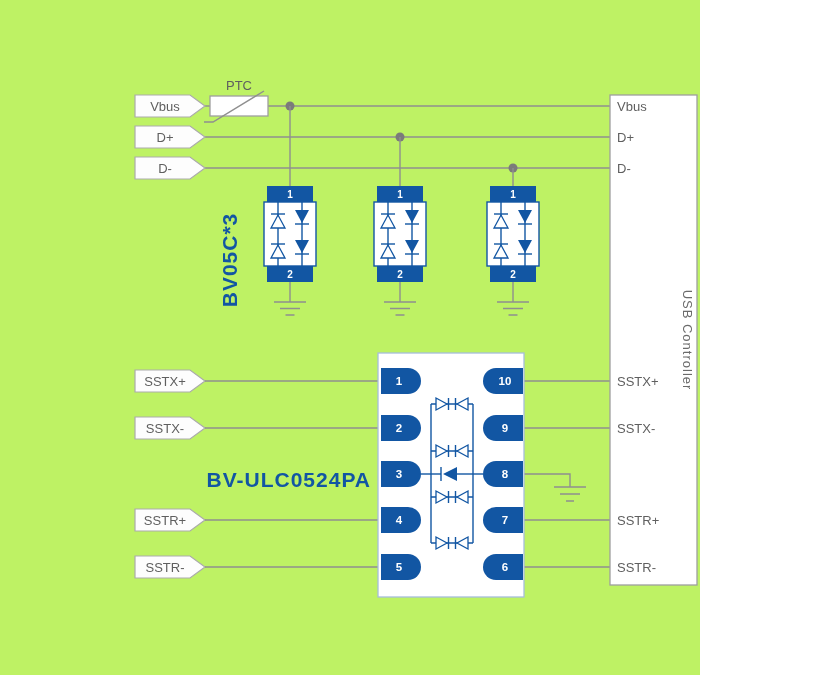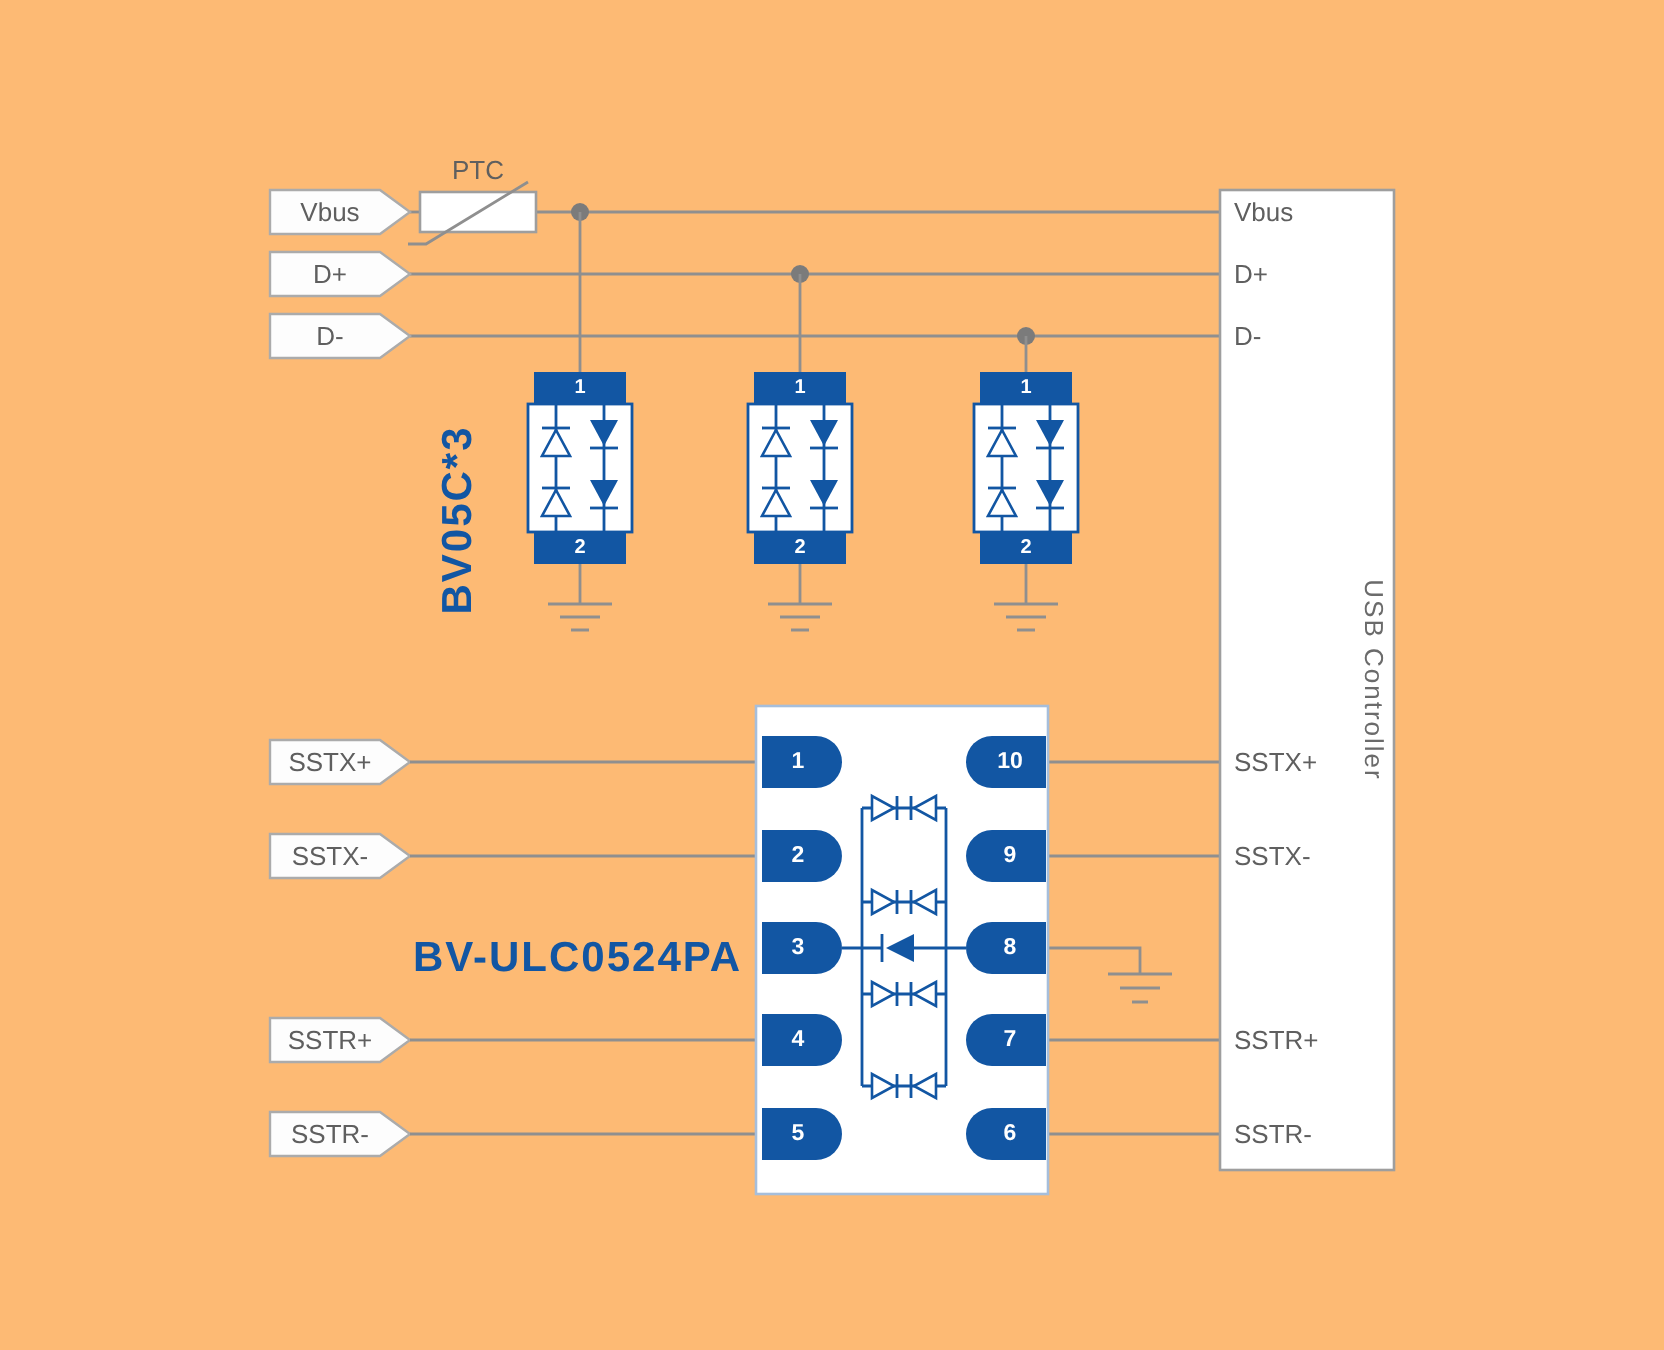--- a/index.html
+++ b/index.html
@@ -1,16 +1,16 @@
 <!DOCTYPE html>
 <html><head>
 <meta charset="utf-8">
 <style>
   html,body{margin:0;padding:0;background:#ffffff;}
-  .stage{position:relative;width:832px;height:675px;background:#fdba74;overflow:hidden;
+  .stage{position:relative;width:700px;height:675px;background:#bef264;overflow:hidden;
          font-family:"Liberation Sans",sans-serif;}
   svg{position:absolute;left:0;top:0;}
   text{font-family:"Liberation Sans",sans-serif;dominant-baseline:central;}
   .wire{stroke:#8f8f8f;stroke-width:1.4;fill:none;}
   .tag-shape{fill:#fdfdfd;stroke:#ababab;stroke-width:1.2;}
   .tag-label{font-size:13px;fill:#5f5f5f;}
   .box{fill:#ffffff;stroke:#9e9e9e;stroke-width:1.3;}
   .port-label{font-size:13px;fill:#5f5f5f;}
   .vert-label{font-size:13px;fill:#6b6b6b;letter-spacing:1px;}
   .ptc-label{font-size:13px;fill:#5f5f5f;}

